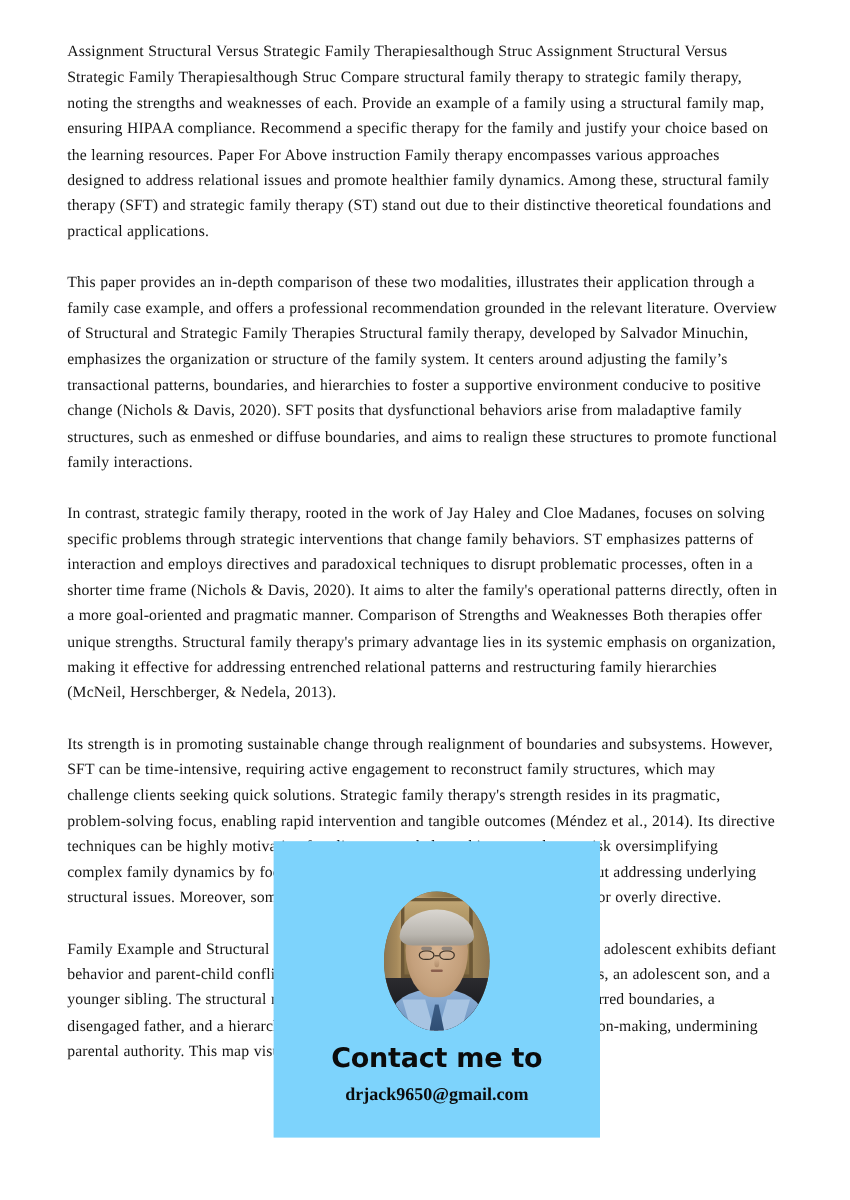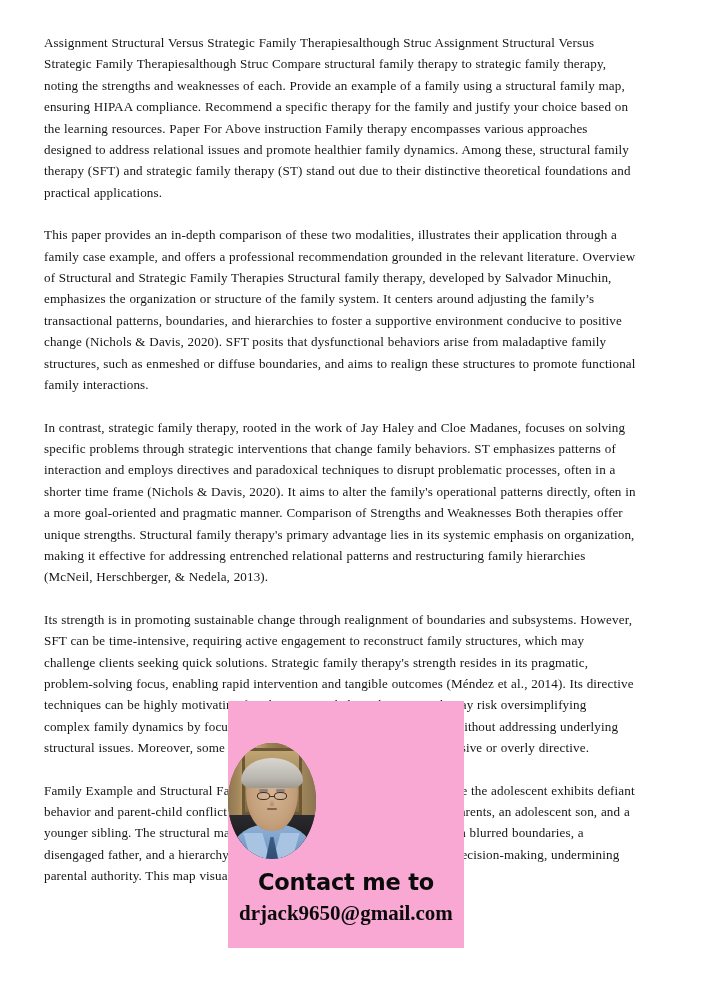--- a/index.html
+++ b/index.html
@@ -19,48 +19,49 @@
   #page {
     position: absolute;
     left: 0; top: 0;
     width: 708px;
     height: 1000px;
     background: #ffffff;
   }
 
   #doc-body {
     position: absolute;
-    left: 44px;
+    left: 56px;
     top: 32px;
     width: 592px;
   }
 
   .para {
     margin: 0 0 21px 0;
     font-family: "Liberation Serif", "DejaVu Serif", serif;
     font-size: 13.1px;
     line-height: 21.4px;
     color: #151515;
     text-align: left;
     letter-spacing: 0.01em;
     word-spacing: 0.02em;
   }
 
   
   #overlay-card {
     position: absolute;
     left: 228px;
     top: 701px;
-    width: 236px;
+    width: 272px;
     height: 247px;
-    background: #f9a8d4;
+    background: #7dd3fc;
     overflow: hidden;
     z-index: 50;
     display: flex;
     flex-direction: column;
+    align-items: center;
   }
 
   #overlay-photo {
     position: relative;
     margin-top: 42px;
     width: 88px;
     height: 116px;
     border-radius: 50% / 50%;
     overflow: hidden;
     flex: none;
@@ -154,21 +155,21 @@
     letter-spacing: -0.2px;
     text-align: center;
     margin: 0;
     white-space: nowrap;
   }
   #overlay-line1 { margin-top: 10px; }
   #overlay-line2 { margin-top: 2px; }
   #overlay-email {
     font-family: "Liberation Serif", "DejaVu Serif", serif;
     font-weight: bold;
-    font-size: 21px;
+    font-size: 15px;
     line-height: 25px;
     color: #0b0b0b;
     text-align: center;
     margin: 5px 0 0 0;
     white-space: nowrap;
   }
 </style>
 </head>
 <body>
 

